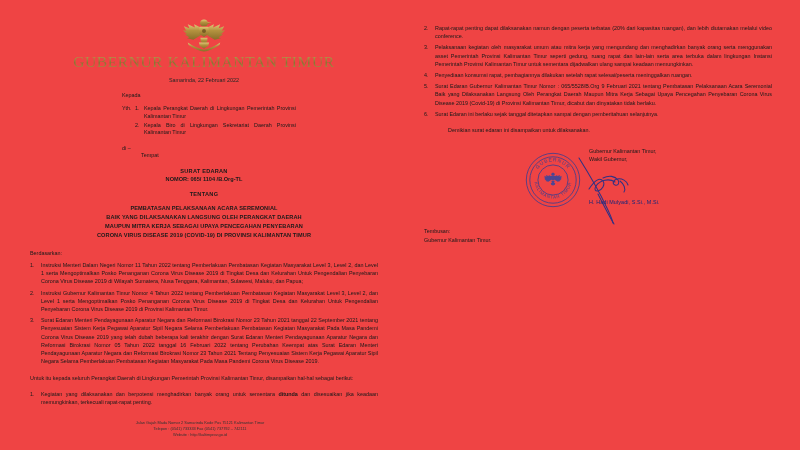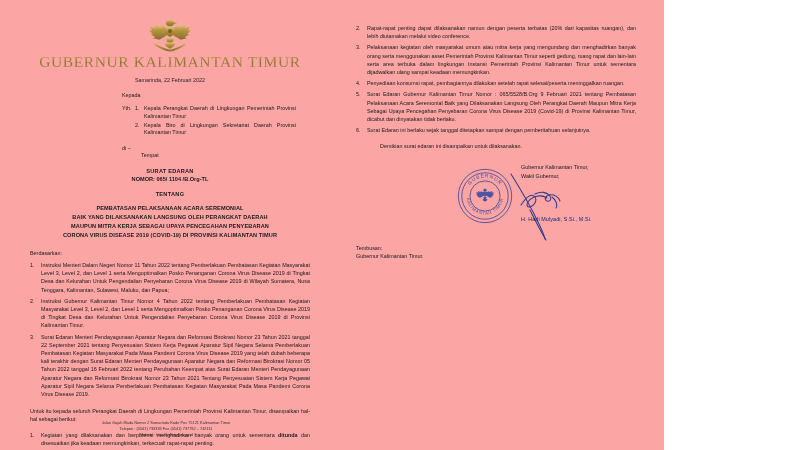--- a/index.html
+++ b/index.html
@@ -6,22 +6,22 @@
   html, body {
     margin: 0; padding: 0;
     width: 800px; height: 450px;
     background: #ffffff;
     font-family: "Liberation Sans", sans-serif;
     color: #1a1a1a;
     overflow: hidden;
   }
   .page {
     position: relative;
-    width: 664px; height: 450px;
-    background: #fca5a5;
+    width: 800px; height: 450px;
+    background: #ef4444;
     display: flex;
   }
   .col {
     position: relative;
     height: 450px;
   }
   .col-left  { width: 400px; padding: 18px 22px 6px 30px; }
   .col-right { width: 400px; padding: 24px 28px 6px 24px; }
 
   

